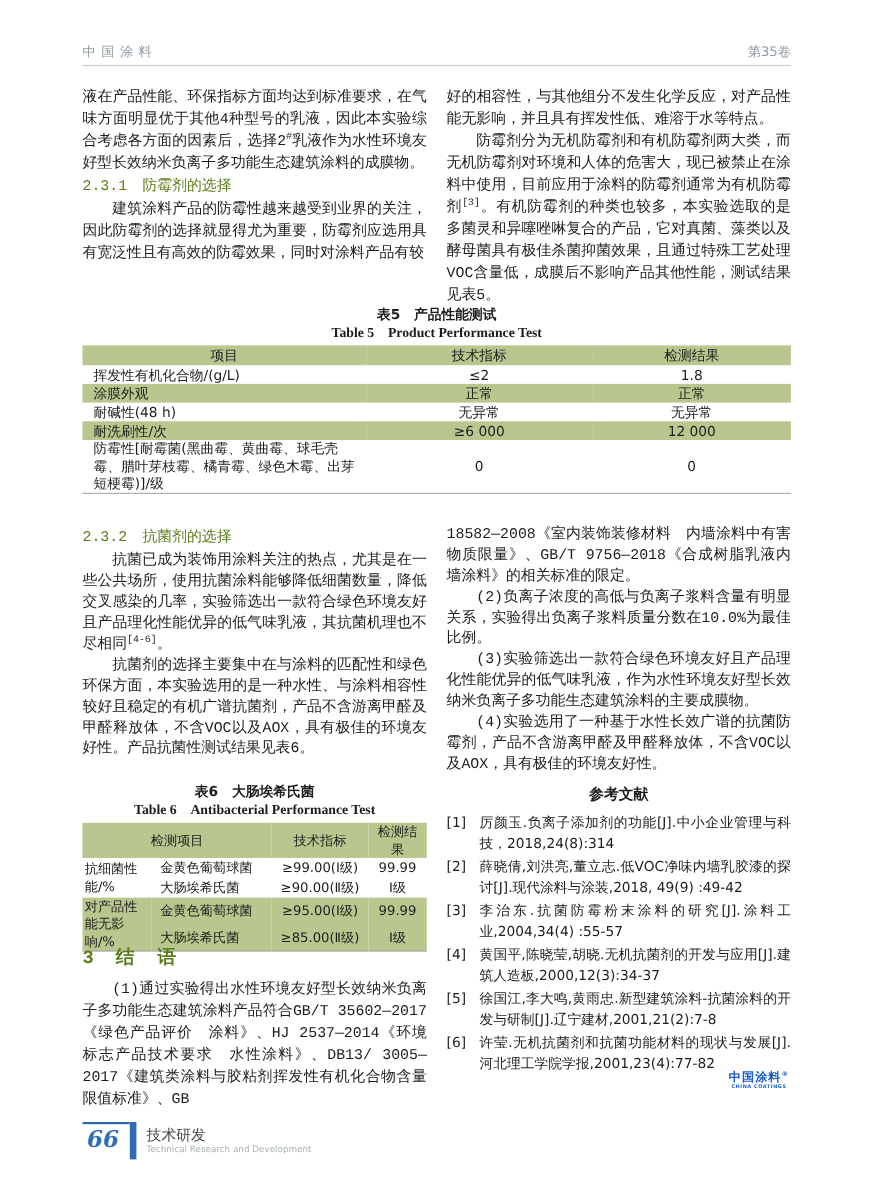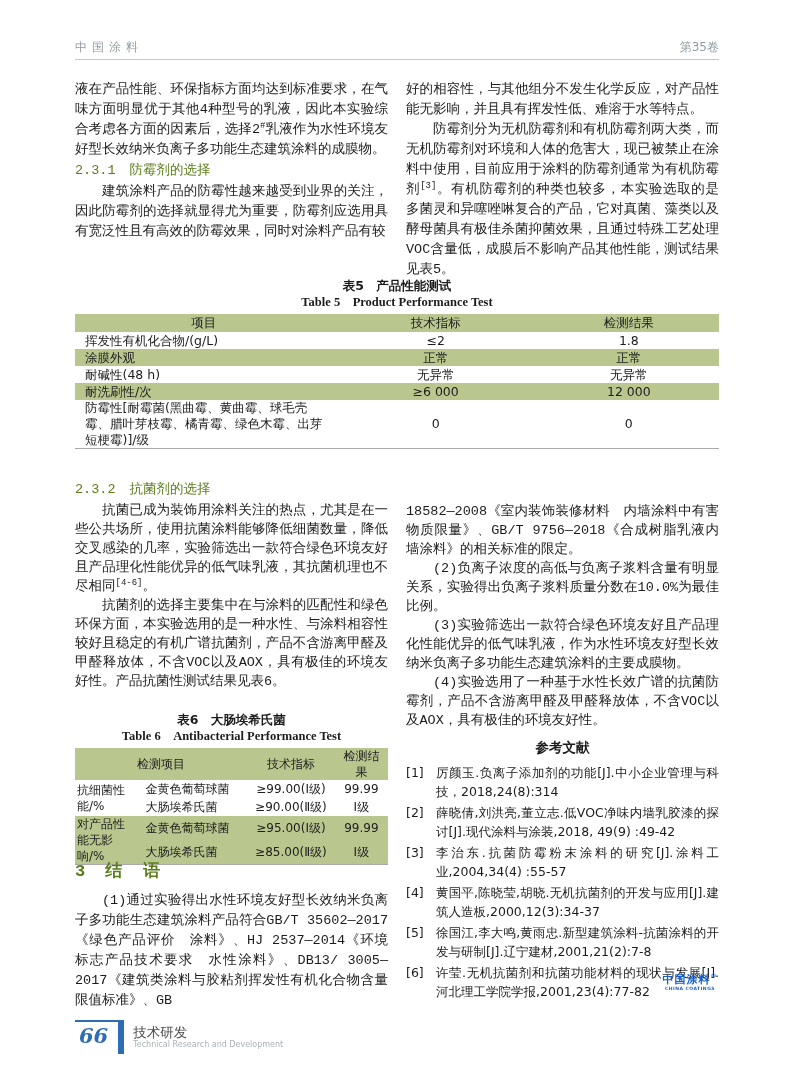--- a/index.html
+++ b/index.html
@@ -189,21 +189,21 @@
         </tr>
       </tbody>
     </table>
   </div>
 
   <div class="col" style="left:75px;top:862px;">
     <p class="h1"><span class="h-num">3</span><span>结　语</span></p>
     <p class="indent">(1)通过实验得出水性环境友好型长效纳米负离子多功能生态建筑涂料产品符合GB/T 35602—2017《绿色产品评价　涂料》、HJ 2537—2014《环境标志产品技术要求　水性涂料》、DB13/ 3005—2017《建筑类涂料与胶粘剂挥发性有机化合物含量限值标准》、GB</p>
   </div>
 
-  <div class="col" style="left:406px;top:502px;">
+  <div class="col" style="left:406px;top:477px;">
     <p class="mid">18582—2008《室内装饰装修材料　内墙涂料中有害物质限量》、GB/T 9756—2018《合成树脂乳液内墙涂料》的相关标准的限定。</p>
     <p class="indent mid">(2)负离子浓度的高低与负离子浆料含量有明显关系，实验得出负离子浆料质量分数在10.0%为最佳比例。</p>
     <p class="indent mid">(3)实验筛选出一款符合绿色环境友好且产品理化性能优异的低气味乳液，作为水性环境友好型长效纳米负离子多功能生态建筑涂料的主要成膜物。</p>
     <p class="indent mid">(4)实验选用了一种基于水性长效广谱的抗菌防霉剂，产品不含游离甲醛及甲醛释放体，不含VOC以及AOX，具有极佳的环境友好性。</p>
     <p class="ref-title">参考文献</p>
     <div class="ref">
       <span class="ref-num">[1]</span>
       <span class="ref-text">厉颜玉.负离子添加剂的功能[J].中小企业管理与科技，2018,24(8):314</span>
     </div>
     <div class="ref">

